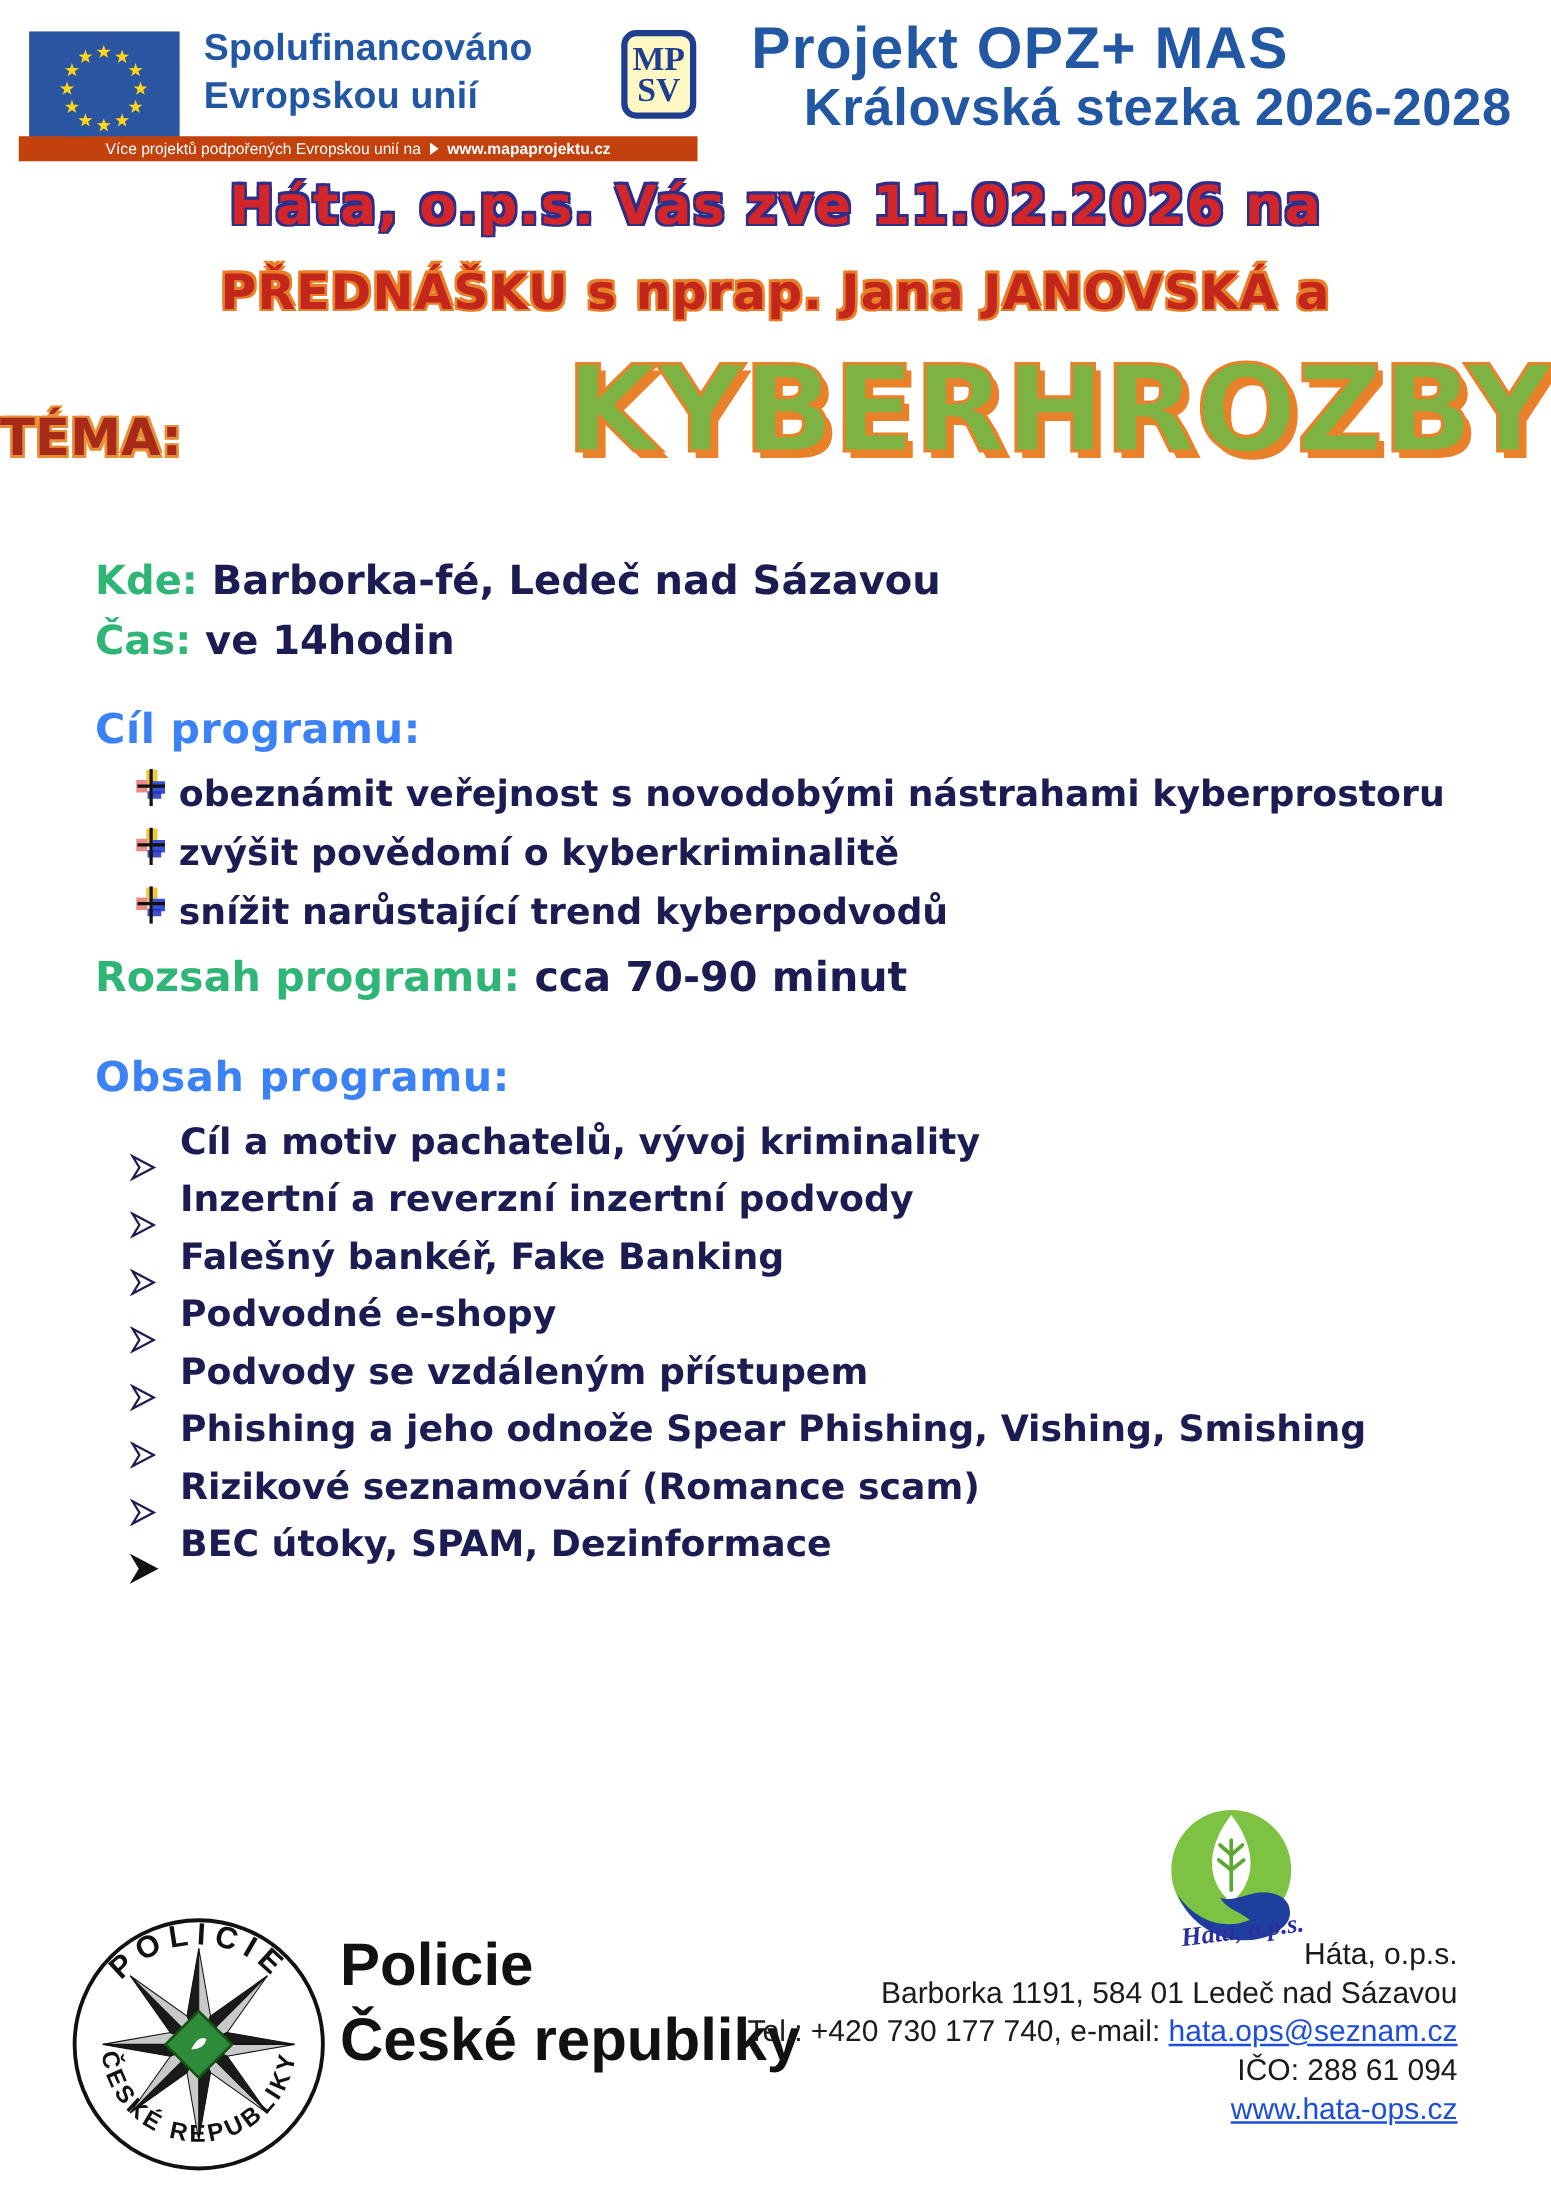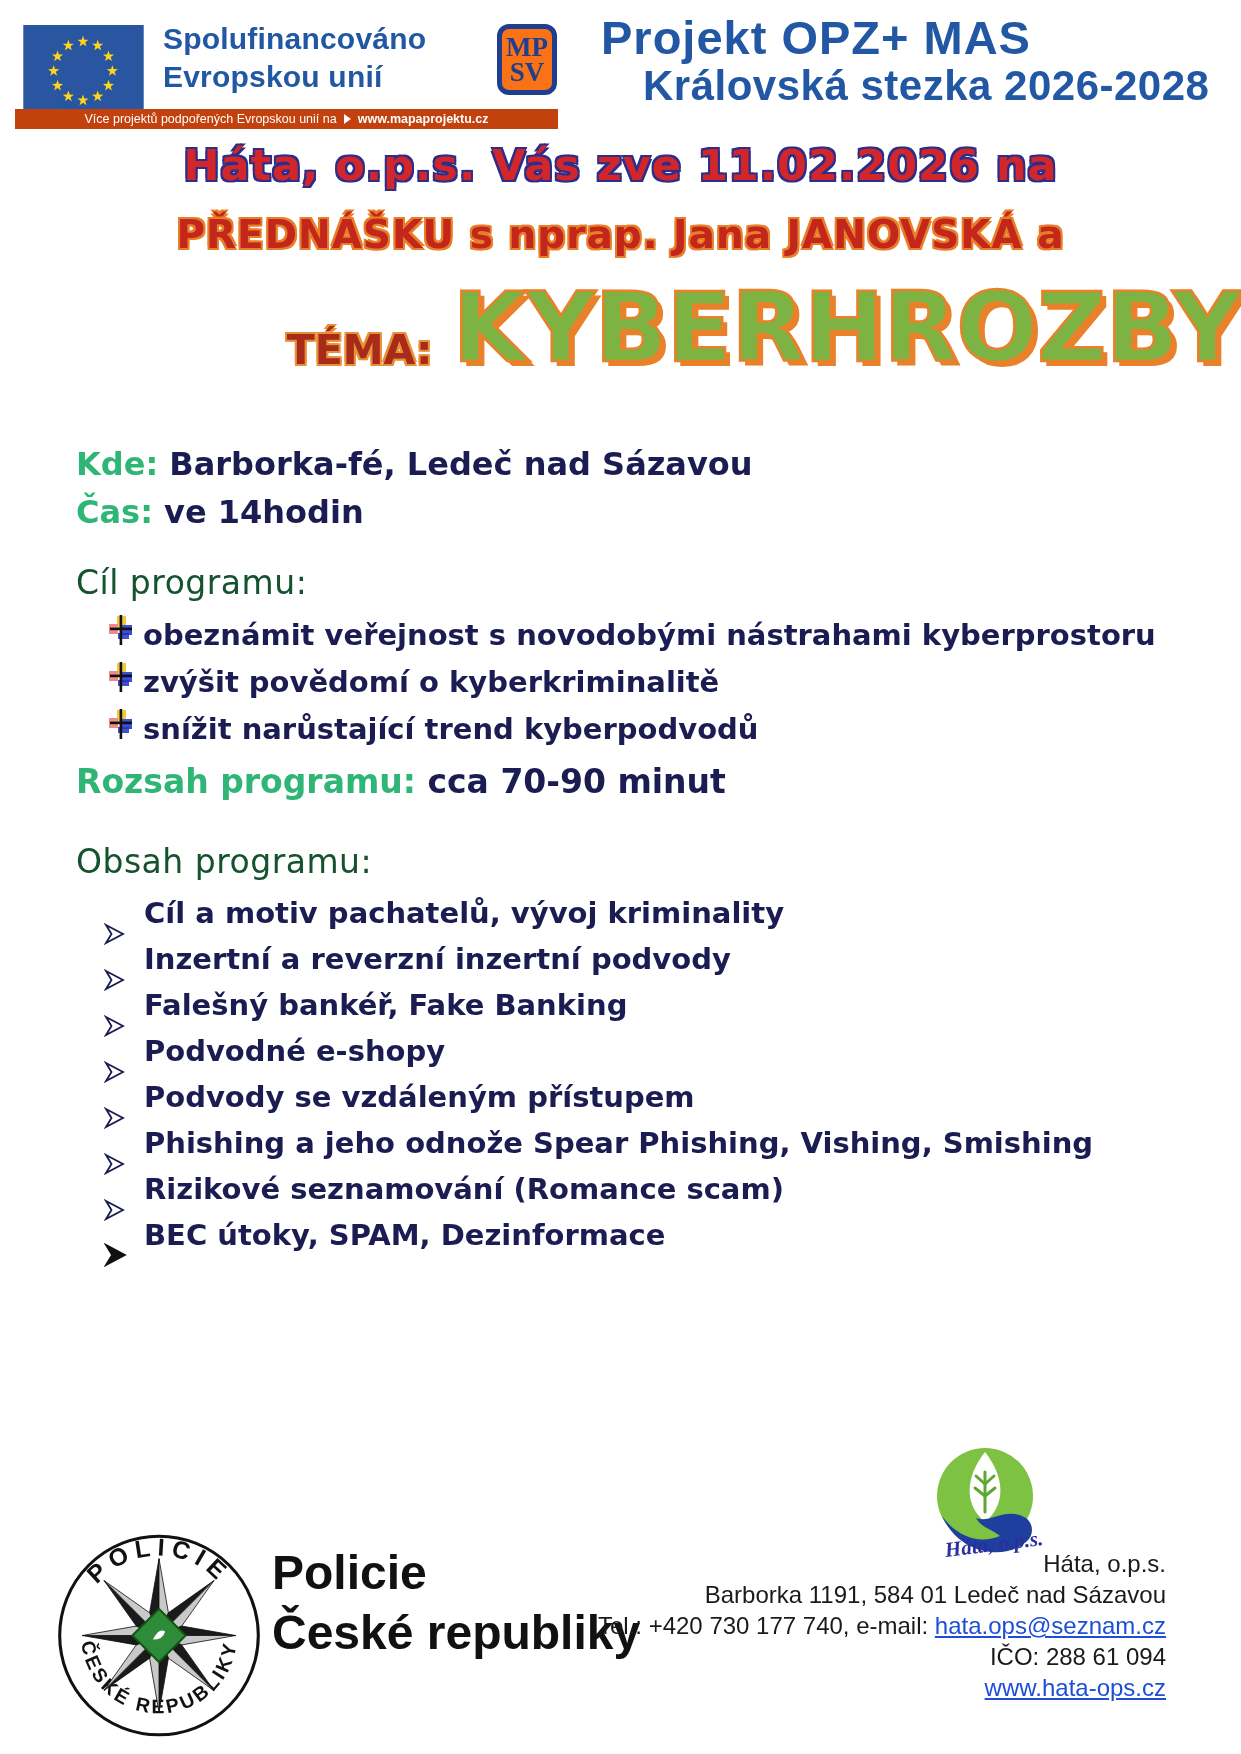--- a/index.html
+++ b/index.html
@@ -27,21 +27,21 @@
     border-left:12px solid transparent; border-right:12px solid transparent;
     border-bottom:10px solid #2257a4;
   }
   .eu-banner .tri {
     width:0; height:0; border-top:5px solid transparent;
     border-bottom:5px solid transparent; border-left:7px solid #ffffff;
   }
   .eu-banner b { font-weight:700; }
   .mpsv {
     position:absolute; left:497px; top:24px; width:60px; height:71px;
-    border:5px solid #1f3e8f; border-radius:12px; background:#f97316;
+    border:5px solid #1f3e8f; border-radius:12px; background:#fef9c3;
     display:flex; flex-direction:column; align-items:center; justify-content:center;
     color:#1f3e8f; font-family:"Liberation Serif", serif; font-weight:700;
     font-size:27px; line-height:25px;
   }
   .proj {
     position:absolute; left:601px; top:12px; color:#2257a4;
     font-family:"Liberation Sans", sans-serif; font-weight:700;
   }
   .proj .l1 { font-size:47px; line-height:52px; letter-spacing:1px; }
   .proj .l2 { font-size:42px; line-height:44px; letter-spacing:0.5px;margin-left:42px; }
@@ -52,37 +52,37 @@
     font-size:43px; font-weight:700; color:#d3262a; letter-spacing:1px;
     text-shadow:-2px -2px 0 #2b2e8a, 2px -2px 0 #2b2e8a, -2px 2px 0 #2b2e8a, 2px 2px 0 #2b2e8a;
   }
   .line2 {
     position:absolute; left:0; top:212px; width:100%; text-align:center;
     font-size:39px; font-weight:700; color:#c3271b; letter-spacing:1px;
     text-shadow:-2px -2px 0 #e87f28, 2px -2px 0 #e87f28, -2px 2px 0 #e87f28, 2px 2px 0 #e87f28;
   }
   .topic-row {
     position:absolute; left:0; top:272px; width:100%;
-    display:flex; align-items:flex-end; justify-content:flex-end; gap:20px;
+    display:flex; align-items:flex-end; justify-content:space-between; gap:20px;
   }
   .topic-label {
     font-size:41px; font-weight:700; color:#a82a18; padding-bottom:10px;
     text-shadow:-2px -2px 0 #e89038, 2px -2px 0 #e89038, -2px 2px 0 #e89038, 2px 2px 0 #e89038;
   }
   .topic-title {
     font-size:96px; font-weight:700; color:#7cb342; letter-spacing:-1px;
     -webkit-text-stroke:2.5px #e8812a;
     text-shadow:5px 5px 0 #e8812a;
   }
 
   
   .navy { color:#1a1c52; }
   .green { color:#2fb677; }
   .details { position:absolute; left:76px; top:440px; font-size:32px; font-weight:700; line-height:48px; }
-  .h-green { position:absolute; font-size:33px; font-weight:400; color:#14532d; letter-spacing:0.5px; }
+  .h-green { position:absolute; font-size:33px; font-weight:700; color:#3b82f6; letter-spacing:0.5px; }
   .goal-title { left:76px; top:563px; }
   .goal-list { position:absolute; left:108px; top:612px; list-style:none; }
   .goal-list li { display:flex; font-size:29px; font-weight:600; line-height:47px; color:#1a1c52; }
   .goal-bullet { width:26px; height:30px; margin-right:9px; flex:0 0 auto; }
   .scope-line { position:absolute; left:76px; top:762px; font-size:33px; font-weight:700; }
   .content-title { left:76px; top:842px; }
   .content-list { position:absolute; left:104px; top:890px; list-style:none; }
   .content-list li { display:flex; align-items:flex-end; font-size:29px; font-weight:600; line-height:46px; color:#1a1c52; }
   .arrow { width:26px; height:24px; margin-right:14px; flex:0 0 auto; }
   .arrow svg path { fill:#ffffff; stroke:#1a1c52; stroke-width:1.8; }

